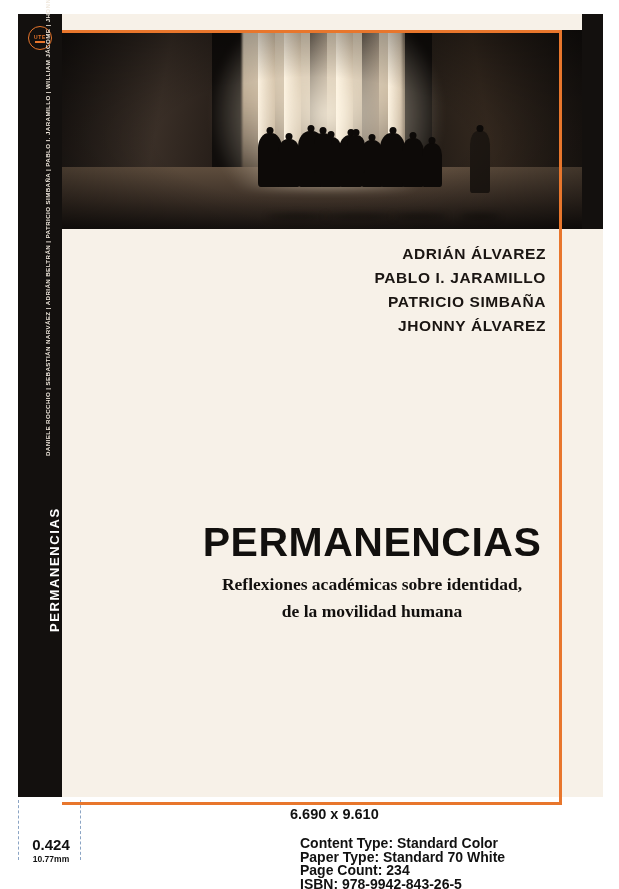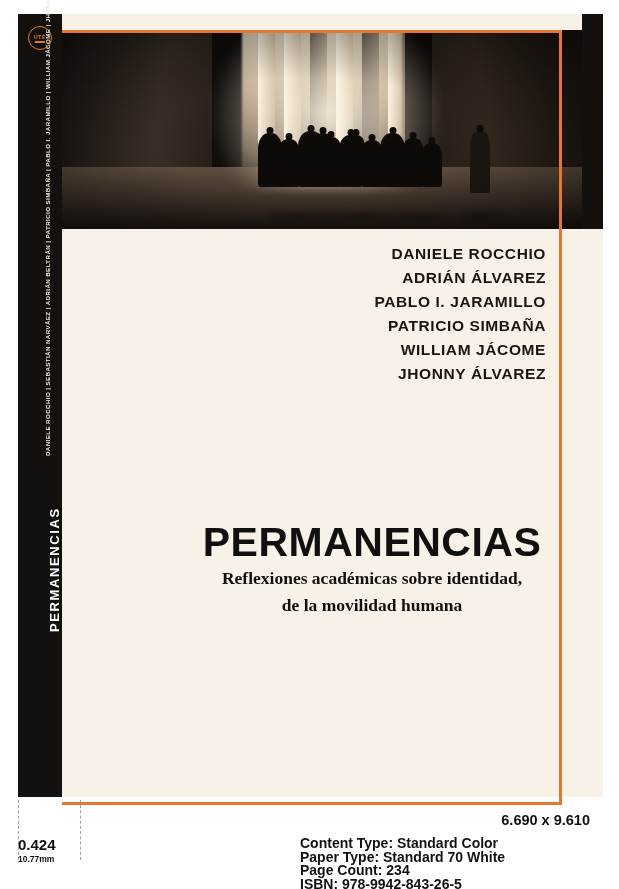--- a/index.html
+++ b/index.html
@@ -257,20 +257,21 @@
     text-align: center;
   }
   #book-title {
     font-size: 41px;
     font-weight: bold;
     letter-spacing: 0.5px;
     color: #12100e;
     line-height: 46px;
   }
   #subtitle {
+    margin-top: 6px;
     font-size: 17.5px;
     color: #12100e;
     line-height: 27px;
     font-family: "Liberation Serif", serif;
     font-weight: bold;
   }
 
   
   #bottom {
     position: absolute;
@@ -294,38 +295,39 @@
     top: 0;
     width: 0;
     height: 60px;
     border-left: 1px dashed #8ba4c4;
   }
   #spine-width {
     position: absolute;
     left: 18px;
     top: 36px;
     width: 66px;
+    text-align: center;
   }
   #spine-width .big {
     font-size: 15px;
     font-weight: bold;
     color: #111;
   }
   #spine-width .small {
     font-size: 8.5px;
     font-weight: bold;
     color: #111;
     margin-top: 1px;
   }
   #size-block {
     position: absolute;
     left: 290px;
-    top: 12px;
+    top: 6px;
     width: 300px;
-    text-align: right;
+    text-align: left;
   }
   #size-in {
     font-size: 14.5px;
     font-weight: bold;
     color: #111;
   }
   #size-mm {
     font-size: 8.5px;
     font-weight: bold;
     color: #111;
@@ -422,25 +424,23 @@
         <div class="vignette"></div>
       </div>
       <div id="photo-right-bar"></div>
     </div>
 
     <div id="orange-top"></div>
     <div id="orange-right"></div>
     <div id="orange-bottom"></div>
 
     <div id="authors">
-      <div class="author">DANIELE ROCCHIO</div>
       <div class="author">ADRIÁN ÁLVAREZ</div>
       <div class="author">PABLO I. JARAMILLO</div>
       <div class="author">PATRICIO SIMBAÑA</div>
-      <div class="author">WILLIAM JÁCOME</div>
       <div class="author">JHONNY ÁLVAREZ</div>
     </div>
 
     <div id="title-block">
       <div id="book-title">PERMANENCIAS</div>
       <div id="subtitle">
         <div>Reflexiones académicas sobre identidad,</div>
         <div>de la movilidad humana</div>
       </div>
     </div>

